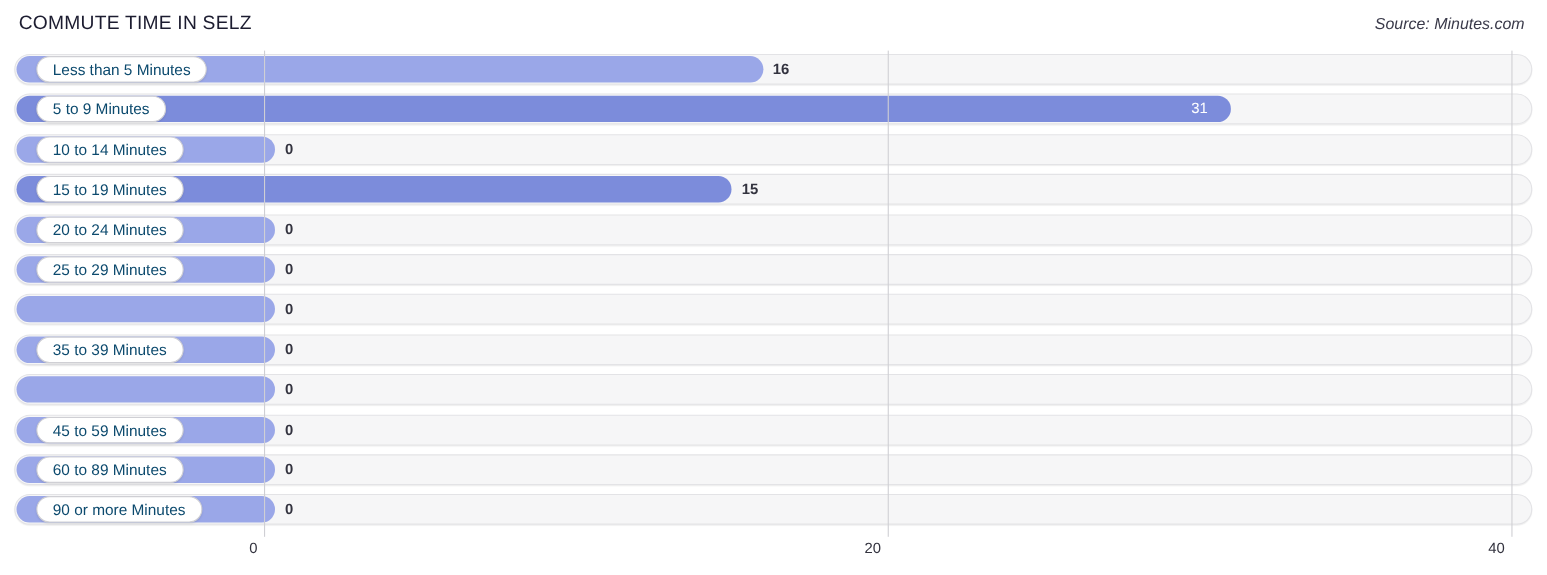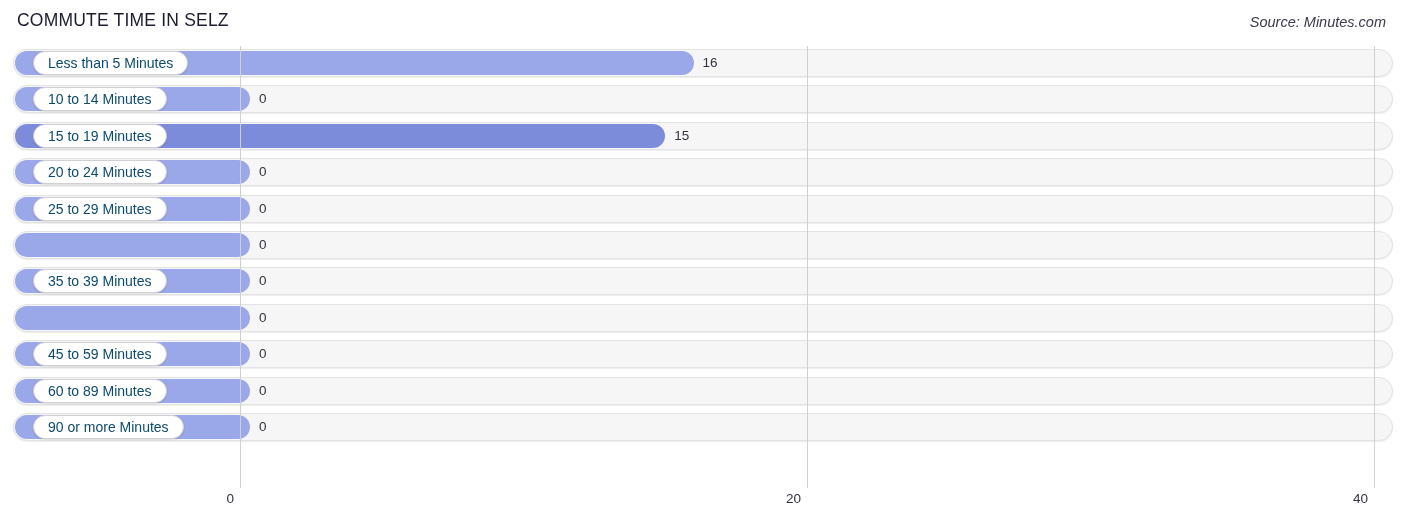--- a/index.html
+++ b/index.html
@@ -108,20 +108,21 @@
 
   .value-out {
     position: absolute;
     top: 5px;
     height: 35px;
     line-height: 24px;
     font-size: 13.5px;
     color: #33333f;
     z-index: 4;
     white-space: nowrap;
+    font-weight: bold;
   }
   .value-in {
     position: absolute;
     top: 5px;
     height: 24px;
     line-height: 24px;
     font-size: 13.5px;
     color: #ffffff;
     z-index: 4;
     white-space: nowrap;
@@ -175,20 +176,26 @@
   <div class="plot">
     <div class="rows" id="rows-container">
         <div class="row">
           <div class="track"></div>
           <div class="bar light" style="left: 15px; width: 678.6px;"></div>
           <div class="pill">Less than 5 Minutes</div>
           <div class="value-out" style="left: 702.6px;">16</div>
         </div>
         <div class="row">
           <div class="track"></div>
+          <div class="bar dark" style="left: 15px; width: 1103.85px;"></div>
+          <div class="pill">5 to 9 Minutes</div>
+          <div class="value-in" style="left: 1082.85px;">31</div>
+        </div>
+        <div class="row">
+          <div class="track"></div>
           <div class="bar light" style="left: 15px; width: 235px;"></div>
           <div class="pill">10 to 14 Minutes</div>
           <div class="value-out" style="left: 259px;">0</div>
         </div>
         <div class="row">
           <div class="track"></div>
           <div class="bar dark" style="left: 15px; width: 650.25px;"></div>
           <div class="pill">15 to 19 Minutes</div>
           <div class="value-out" style="left: 674.25px;">15</div>
         </div>

